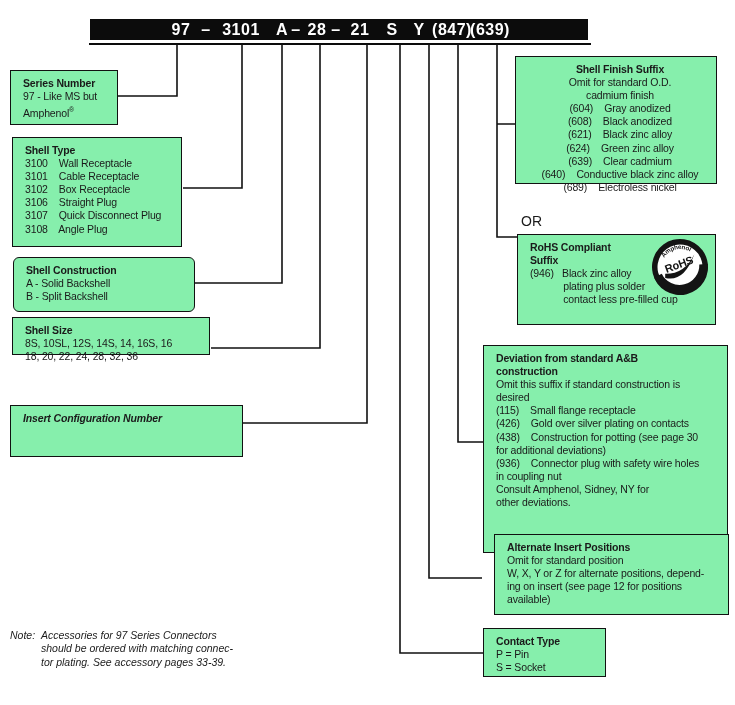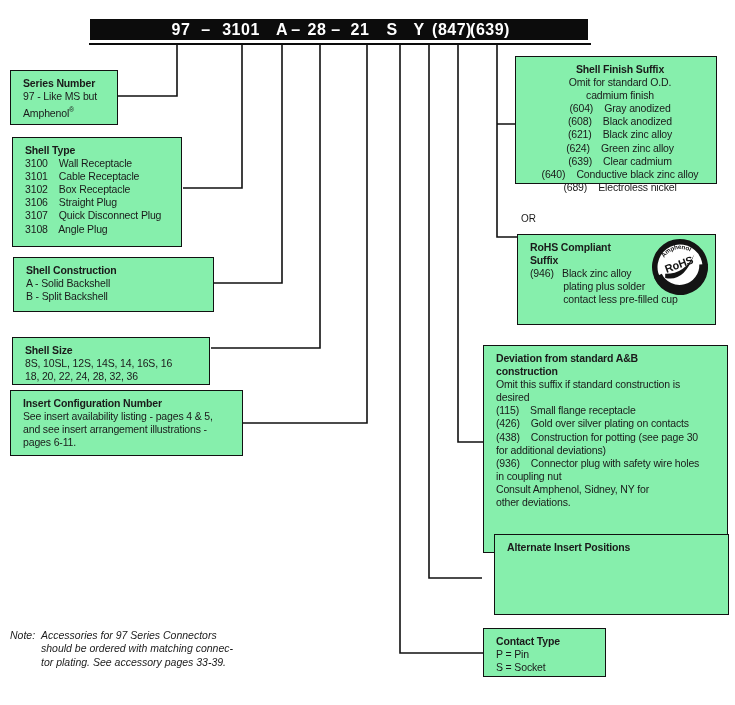--- a/index.html
+++ b/index.html
@@ -22,21 +22,21 @@
   }
   svg.lines{position:absolute;left:0;top:0;pointer-events:none;}
   .box{
     position:absolute;border:1.6px solid #111;background:#86efac;
     box-sizing:border-box;padding:6px 4px 4px 12px;
     font-size:10.5px;line-height:13.1px;letter-spacing:-0.15px;
   }
   .box-title{font-weight:bold;white-space:pre;}
   .pre{white-space:pre;}
   .brand-line sup{font-size:7px;letter-spacing:0;}
-  .or-label{position:absolute;left:521px;top:213px;font-size:10px;}
+  .or-label{position:absolute;left:521px;top:213px;font-size:14px;}
   .note{position:absolute;left:10px;top:629px;width:245px;font-size:10.5px;line-height:13.4px;display:flex;font-style:italic;}
   .note-label{flex:0 0 31px;}
   .rohs-logo{position:absolute;top:2px;right:5px;}
 </style>
 </head>
 <body>
 
 <div class="pn-bar" id="pn-bar">
     <span class="pn-seg" style="left: 91px;">97</span>
     <span class="pn-seg" style="left: 116px;">–</span>
@@ -75,37 +75,34 @@
 <div class="box" style="left:12px;top:137px;width:170px;height:110px;">
   <div class="box-title">Shell Type</div>
   <div class="pre">3100    Wall Receptacle
 3101    Cable Receptacle
 3102    Box Receptacle
 3106    Straight Plug
 3107    Quick Disconnect Plug
 3108    Angle Plug</div>
 </div>
 
-<div class="box" style="left:13px;top:257px;width:201px;height:55px;">
+<div class="box" style="left:13px;top:257px;width:182px;height:55px;border-radius:6px;">
   <div class="box-title">Shell Construction</div>
   <div class="pre">A - Solid Backshell
 B - Split Backshell</div>
 </div>
 
-<div class="box" style="left:12px;top:337px;width:198px;height:48px;">
+<div class="box" style="left:12px;top:317px;width:198px;height:38px;">
   <div class="box-title">Shell Size</div>
   <div class="pre">8S, 10SL, 12S, 14S, 14, 16S, 16
 18, 20, 22, 24, 28, 32, 36</div>
 </div>
 
-<div class="box" style="left:10px;top:390px;width:233px;height:66px;">
+<div class="box" style="left:10px;top:405px;width:233px;height:52px;font-style:italic;">
   <div class="box-title">Insert Configuration Number</div>
-  <div class="pre">See insert availability listing - pages 4 &amp; 5,
-and see insert arrangement illustrations -
-pages 6-11.</div>
 </div>
 
 <div class="box" style="left:515px;top:56px;width:202px;height:128px;text-align:center;">
   <div class="box-title">Shell Finish Suffix</div>
   <div class="pre">Omit for standard O.D.
 cadmium finish
 (604)    Gray anodized
 (608)    Black anodized
 (621)    Black zinc alloy
 (624)    Green zinc alloy
@@ -153,20 +150,24 @@
 (438)    Construction for potting (see page 30
 for additional deviations)
 (936)    Connector plug with safety wire holes
 in coupling nut
 Consult Amphenol, Sidney, NY for
 other deviations.</div>
 </div>
 
 <div class="box" style="left:482px;top:534px;width:235px;height:81px;margin-left:12px;">
   <div class="box-title">Alternate Insert Positions</div>
+  <div class="pre">Omit for standard position
+W, X, Y or Z for alternate positions, depend-
+ing on insert (see page 12 for positions
+available)</div>
 </div>
 
 <div class="box" style="left:483px;top:628px;width:123px;height:49px;">
   <div class="box-title">Contact Type</div>
   <div class="pre">P = Pin
 S = Socket</div>
 </div>
 
 <div class="note">
   <span class="note-label">Note:</span>

